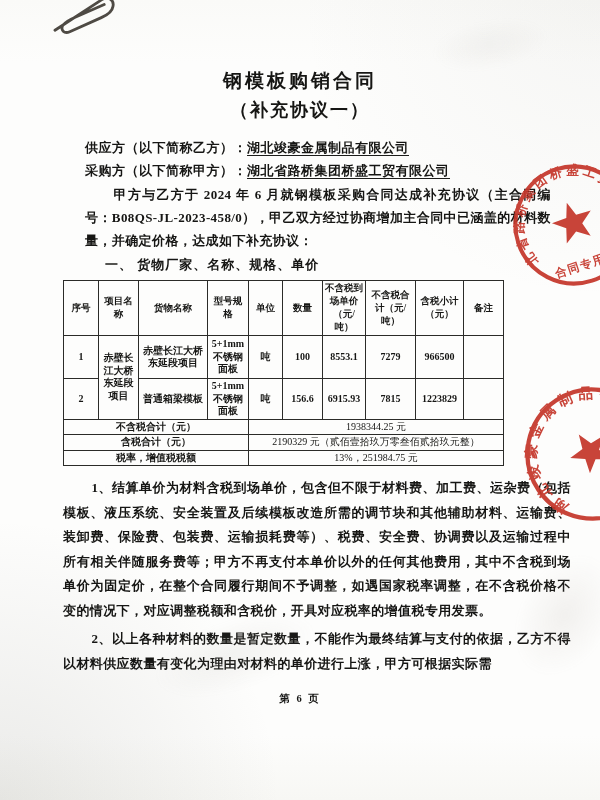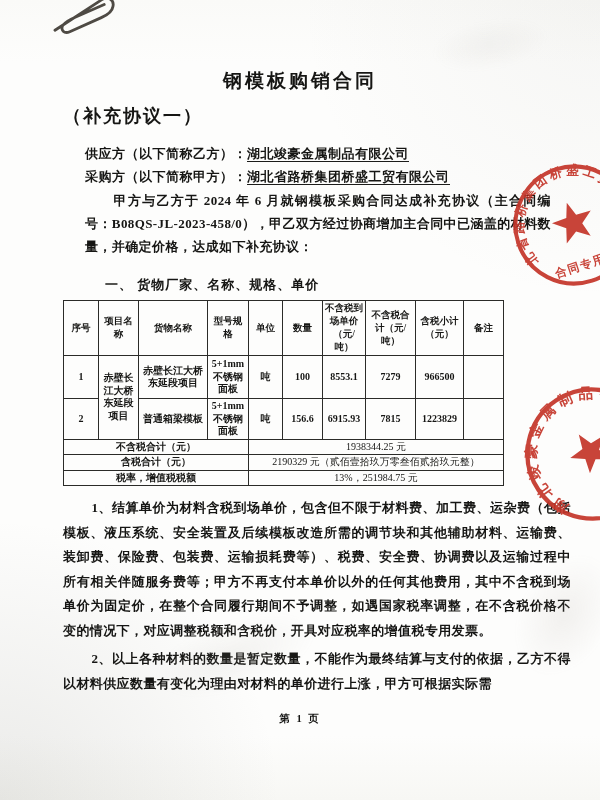--- a/index.html
+++ b/index.html
@@ -15,38 +15,38 @@
     font-family: "Liberation Serif", "DejaVu Serif", serif;
     color: #161614;
   }
   .page-content { position: absolute; left: 63px; top: 16px; width: 474px; }
 
   .doc-title {
     margin-top: 52px; text-align: center;
     font-size: 19px; font-weight: bold; letter-spacing: 3px; line-height: 26px;
   }
   .doc-subtitle {
-    margin-top: 9px; text-align: left;
+    margin-top: 3px; text-align: center;
     font-size: 18px; font-weight: bold; letter-spacing: 2px; line-height: 26px;
   }
   .contract-no {
     margin-top: 14px; margin-right: 68px; text-align: right;
     font-size: 11.5px; font-weight: bold; letter-spacing: .5px;
   }
   .party-block { margin-top: 13px; margin-left: 22px; }
   .party-line { font-size: 13px; font-weight: bold; line-height: 23px; letter-spacing: .5px; }
   .party-name { border-bottom: 1.3px solid #1c1c1a; padding-bottom: 0px; }
 
   .intro {
     margin-left: 22px; margin-right: -14px; margin-top: 1px;
     font-size: 13px; font-weight: bold; line-height: 23px;
     text-indent: 2.2em; text-align: justify; letter-spacing: .4px;
   }
   .section-heading {
-    margin-top: 17px; margin-left: 42px;
+    margin-top: 3px; margin-left: 42px;
     font-size: 13px; font-weight: bold; letter-spacing: 1px; line-height: 20px;
   }
 
   table.goods {
     margin-top: 5px; width: 440px; table-layout: fixed;
     border-collapse: collapse; font-family: "Liberation Serif", serif;
   }
   table.goods th, table.goods td {
     border: 1.2px solid #2b2b28; text-align: center; vertical-align: middle;
     padding: 1px 2px; overflow: hidden;
@@ -175,21 +175,21 @@
     <tr class="total-row">
       <td colspan="4" class="total-label">税率，增值税税额</td>
       <td colspan="6" class="total-value">13%，251984.75 元</td>
     </tr>
   </tbody>
     </table>
 
   <p class="clause">1、结算单价为材料含税到场单价，包含但不限于材料费、加工费、运杂费（包括模板、液压系统、安全装置及后续模板改造所需的调节块和其他辅助材料、运输费、装卸费、保险费、包装费、运输损耗费等）、税费、安全费、协调费以及运输过程中所有相关伴随服务费等；甲方不再支付本单价以外的任何其他费用，其中不含税到场单价为固定价，在整个合同履行期间不予调整，如遇国家税率调整，在不含税价格不变的情况下，对应调整税额和含税价，开具对应税率的增值税专用发票。</p>
   <p class="clause second">2、以上各种材料的数量是暂定数量，不能作为最终结算与支付的依据，乙方不得以材料供应数量有变化为理由对材料的单价进行上涨，甲方可根据实际需</p>
 
-  <div class="page-number">第 1 页</div>
+  <div class="page-number">第 6 页</div>
 </div>
 
 <svg class="stamp stamp-buyer" viewBox="0 0 160 160">
   <defs>
     <path id="ringA" d="M 35,106 A 52,52 0 1 1 125,106" fill="none"></path>
   </defs>
   <circle cx="80" cy="80" r="60" fill="none" stroke="#c5372b" stroke-width="4.2"></circle>
   <text font-family="Liberation Serif, serif" font-size="13" font-weight="bold" fill="#c5372b" letter-spacing="3.5">
     <textPath href="#ringA" startOffset="50%" text-anchor="middle">湖北省路桥集团桥盛工贸有限公司</textPath>
   </text>

